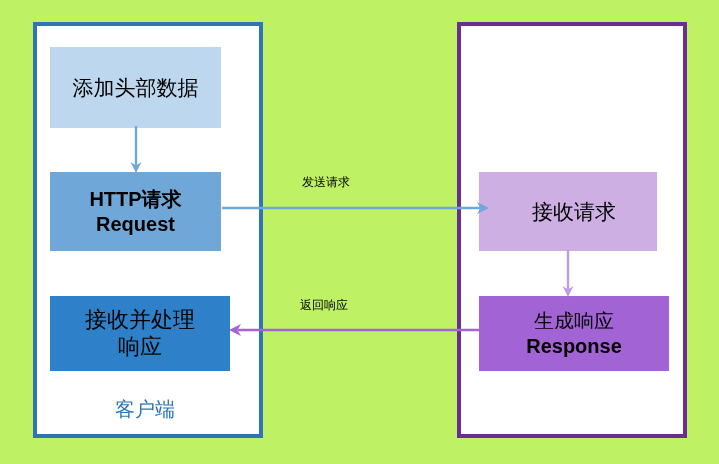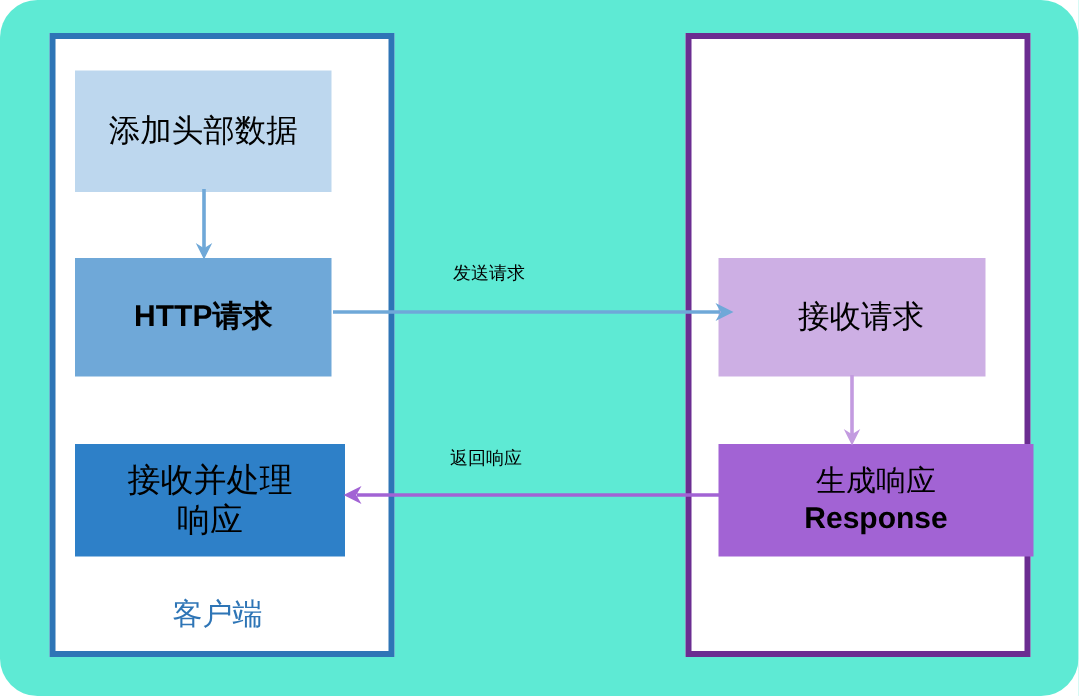--- a/index.html
+++ b/index.html
@@ -7,23 +7,22 @@
     padding: 0;
     background: #ffffff;
   }
   body {
     font-family: "Liberation Sans", "DejaVu Sans", sans-serif;
   }
   #canvas {
     position: relative;
     width: 719px;
     height: 464px;
-    background: #5eead4;
+    background: #bef264;
     overflow: hidden;
-    border-radius: 25px;
   }
 
   
   .panel {
     position: absolute;
     box-sizing: border-box;
     background: #ffffff;
   }
   #client-panel {
     left: 33px;
@@ -88,21 +87,21 @@
     top: 172px;
     width: 178px;
     height: 79px;
     background: #CDAFE4;
     font-size: 21px;
     padding-left: 12px;
   }
   #box-generate-response {
     left: 479px;
     top: 296px;
-    width: 210px;
+    width: 190px;
     height: 75px;
     background: #A263D4;
     font-size: 20px;
   }
   #box-generate-response .line2 {
     font-weight: bold;
   }
 
   
   .panel-label {
@@ -151,20 +150,21 @@
   <div id="client-panel" class="panel"></div>
 
   <div id="server-panel" class="panel"></div>
 
   <div id="box-add-header" class="box">
     <span class="line1">添加头部数据</span>
   </div>
 
   <div id="box-http-request" class="box">
     <span class="line1">HTTP请求</span>
+    <span class="line2">Request</span>
   </div>
 
   <div id="box-receive-response" class="box">
     <span class="line1">接收并处理</span>
     <span class="line2">响应</span>
   </div>
 
   <div id="box-receive-request" class="box">
     <span class="line1">接收请求</span>
   </div>

